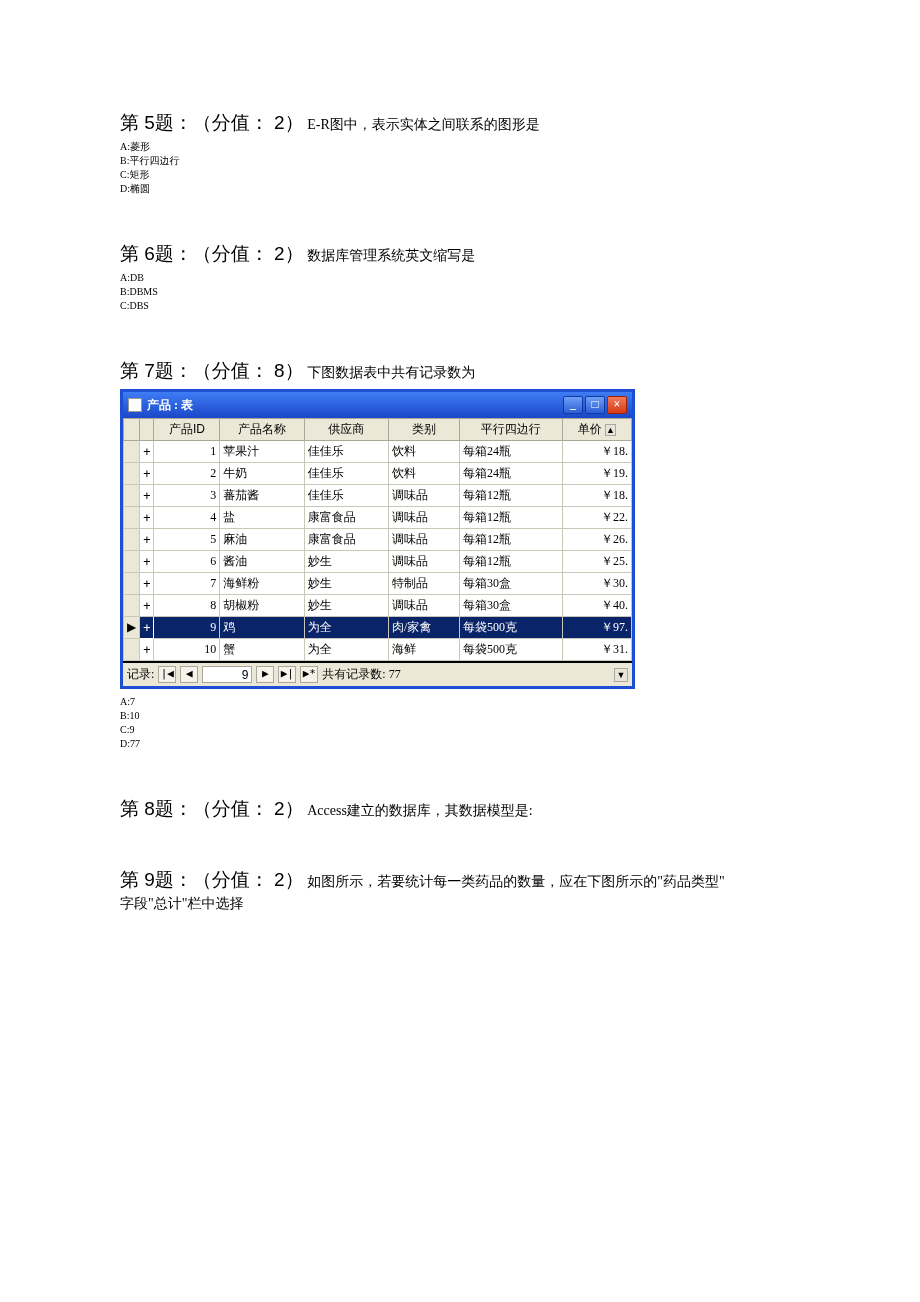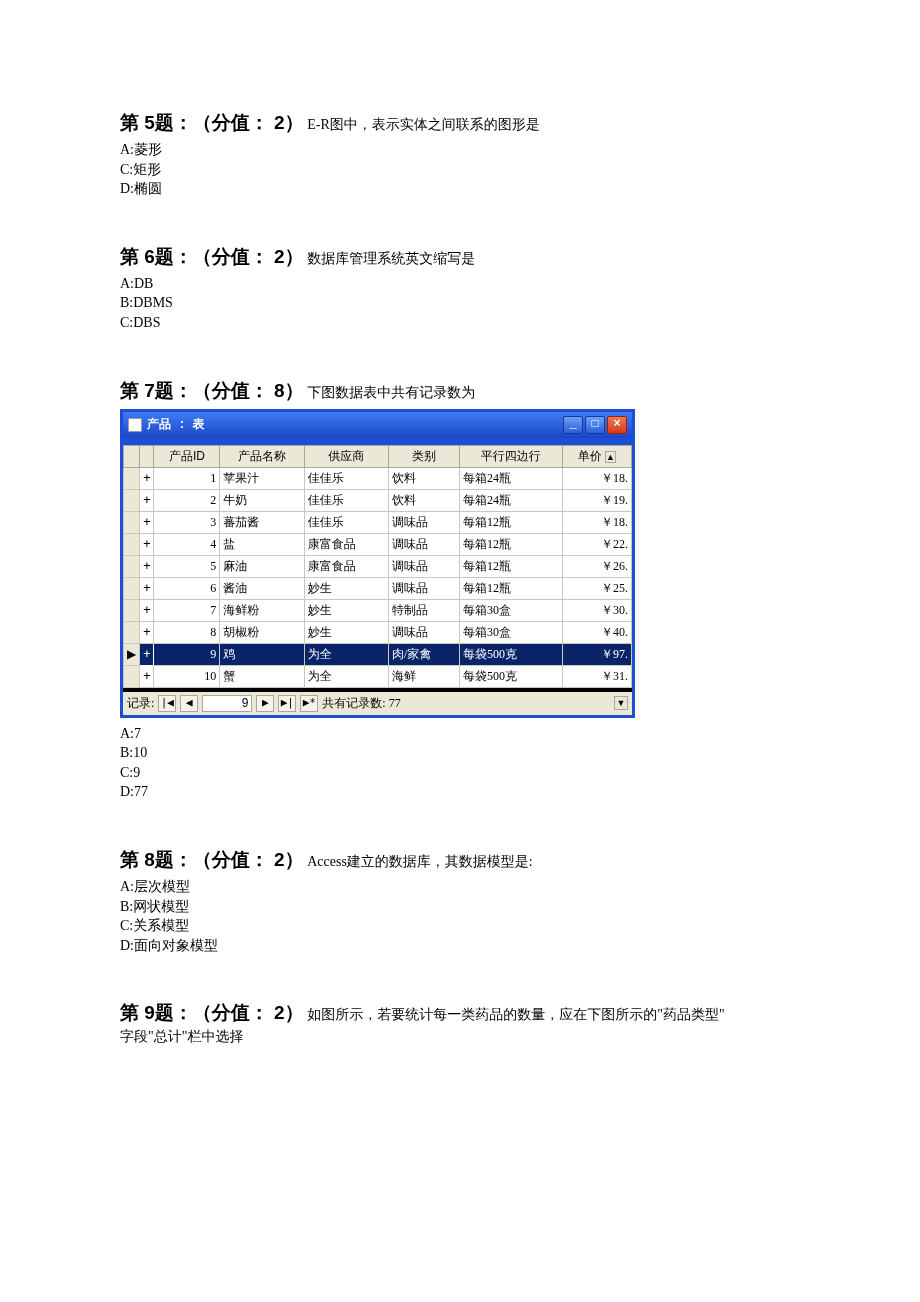--- a/index.html
+++ b/index.html
@@ -7,46 +7,46 @@
     background: #ffffff;
     font-family: "SimSun", "宋体", serif;
     font-size: 14px;
     color: #000;
     padding: 110px 120px 0 120px;
     width: 920px;
   }
   .q-block { margin-bottom: 45px; }
   .q-title {
     font-family: "SimHei", "黑体", sans-serif;
-    font-weight: bold;
+    font-weight: normal;
     font-size: 19px;
     display: inline;
   }
   .q-text {
     font-family: "SimSun", serif;
     font-size: 14px;
     margin-left: 0;
     font-weight: normal;
   }
   .opts { margin-top: 4px; }
-  .opt { display: block; font-size: 14px; line-height: 1.4; }
+  .opt { display: block; font-size: 10px; line-height: 1.4; }
 
   
   .win {
     width: 515px;
     border: 3px solid #1d4fd4;
     background: #1d4fd4;
     font-family: "SimSun", serif;
     font-size: 12px;
     margin: 5px 0 6px 0;
   }
   .titlebar {
     background: linear-gradient(#3f7cf4,#1a47c8);
     color: #fff;
-    font-family: Liberation Mono, monospace;
+    font-family: Liberation Serif, serif;
     font-weight: bold;
     padding: 4px 5px;
     display: flex;
     align-items: center;
     justify-content: space-between;
   }
   .titlebar-left { display:flex; align-items:center; gap:5px; }
   .winicon { width:14px; height:14px; background:#fff; border:1px solid #999; display:inline-block; }
   .winbtns { display:flex; gap:2px; }
   .winbtn {
@@ -58,21 +58,20 @@
     font-size:12px;
     text-align:center;
     line-height:15px;
   }
   .winbtn.close { background:linear-gradient(#f07a5a,#d83a15); border-color:#a02000; }
   .grid {
     background:#fff;
     border-collapse:collapse;
     width:100%;
     font-size:12px;
-    margin-top:7px;
   }
   .grid th {
     background:#ece8d8;
     border:1px solid #aca899;
     font-weight:normal;
     padding:2px 3px;
     font-family:"SimHei", sans-serif;
     font-size:12px;
     white-space:nowrap;
   }
@@ -89,21 +88,21 @@
     font-size:12px;
     border:1px solid #999;
     background:#fff;
   }
   .numcell { text-align:right; padding-right:4px; }
   .row-selected td { background:#0a246a; color:#fff; }
   .row-selected .rowsel { background:#ece8d8; color:#000; }
   .row-selected .expander { background:#0a246a; color:#fff; border-color:#fff; }
   .navbar {
     background:#ece8d8;
-    border-top:4px solid #000000;
+    border-top:2px solid #000000;
     padding:3px 4px;
     display:flex;
     align-items:center;
     font-size:12px;
     gap:4px;
   }
   .navbtn {
     border:1px solid #aca899;
     background:#f5f3ea;
     width:18px;
@@ -133,20 +132,21 @@
   .q9-tail { font-size:14px; line-height:1.5; }
 </style>
 </head>
 <body>
 
 <div class="q-block">
   <span class="q-title">第 5题：（分值： 2）</span>
   <span class="q-text">E-R图中，表示实体之间联系的图形是</span>
   <div class="opts">
     <span class="opt">A:菱形</span>
+    <span class="opt">B:平行四边行</span>
     <span class="opt">C:矩形</span>
     <span class="opt">D:椭圆</span>
   </div>
 </div>
 
 <div class="q-block">
   <span class="q-title">第 6题：（分值： 2）</span>
   <span class="q-text">数据库管理系统英文缩写是</span>
   <div class="opts">
     <span class="opt">A:DB</span>
@@ -311,25 +311,19 @@
     <span class="opt">A:7</span>
     <span class="opt">B:10</span>
     <span class="opt">C:9</span>
     <span class="opt">D:77</span>
   </div>
 </div>
 
 <div class="q-block">
   <span class="q-title">第 8题：（分值： 2）</span>
   <span class="q-text">Access建立的数据库，其数据模型是:</span>
-  <div class="opts">
-    <span class="opt">A:层次模型</span>
-    <span class="opt">B:网状模型</span>
-    <span class="opt">C:关系模型</span>
-    <span class="opt">D:面向对象模型</span>
-  </div>
 </div>
 
 <div class="q-block">
   <span class="q-title">第 9题：（分值： 2）</span>
   <span class="q-text">如图所示，若要统计每一类药品的数量，应在下图所示的"药品类型"</span>
   <div class="q9-tail">字段"总计"栏中选择</div>
 </div>
 
 </body></html>

